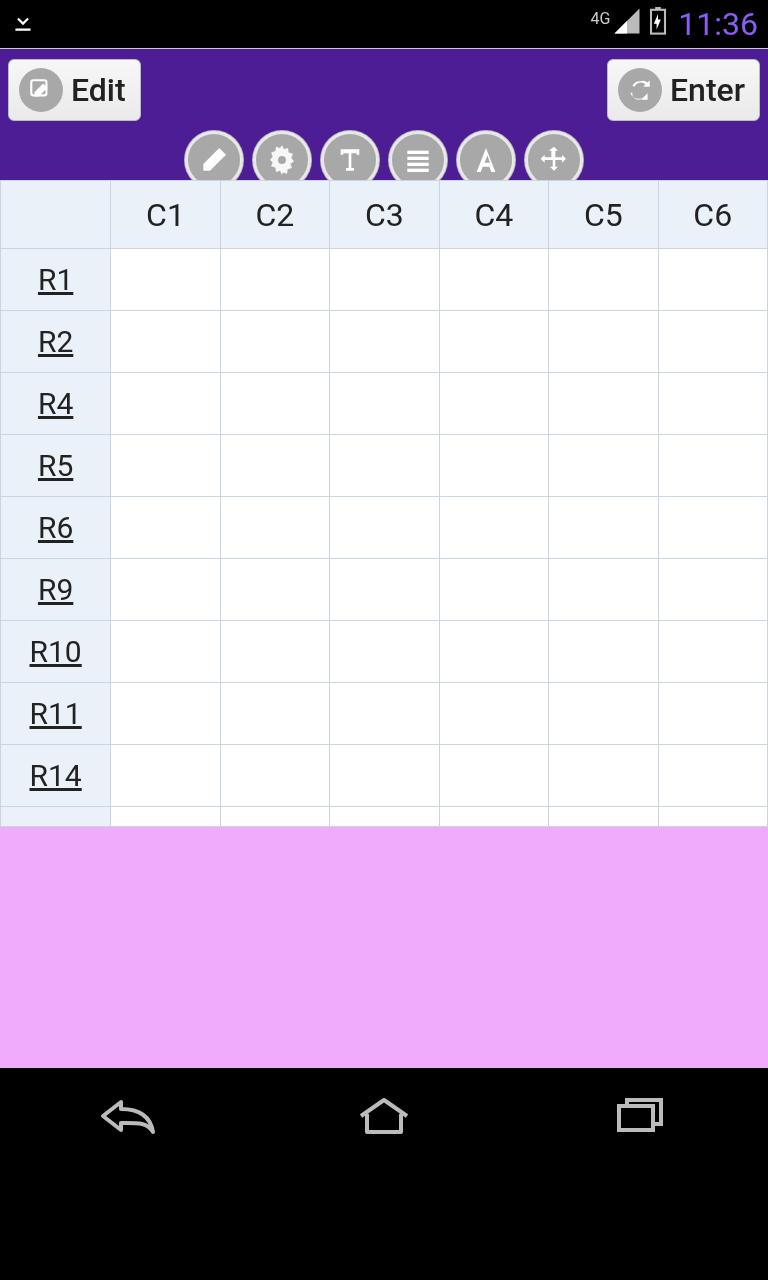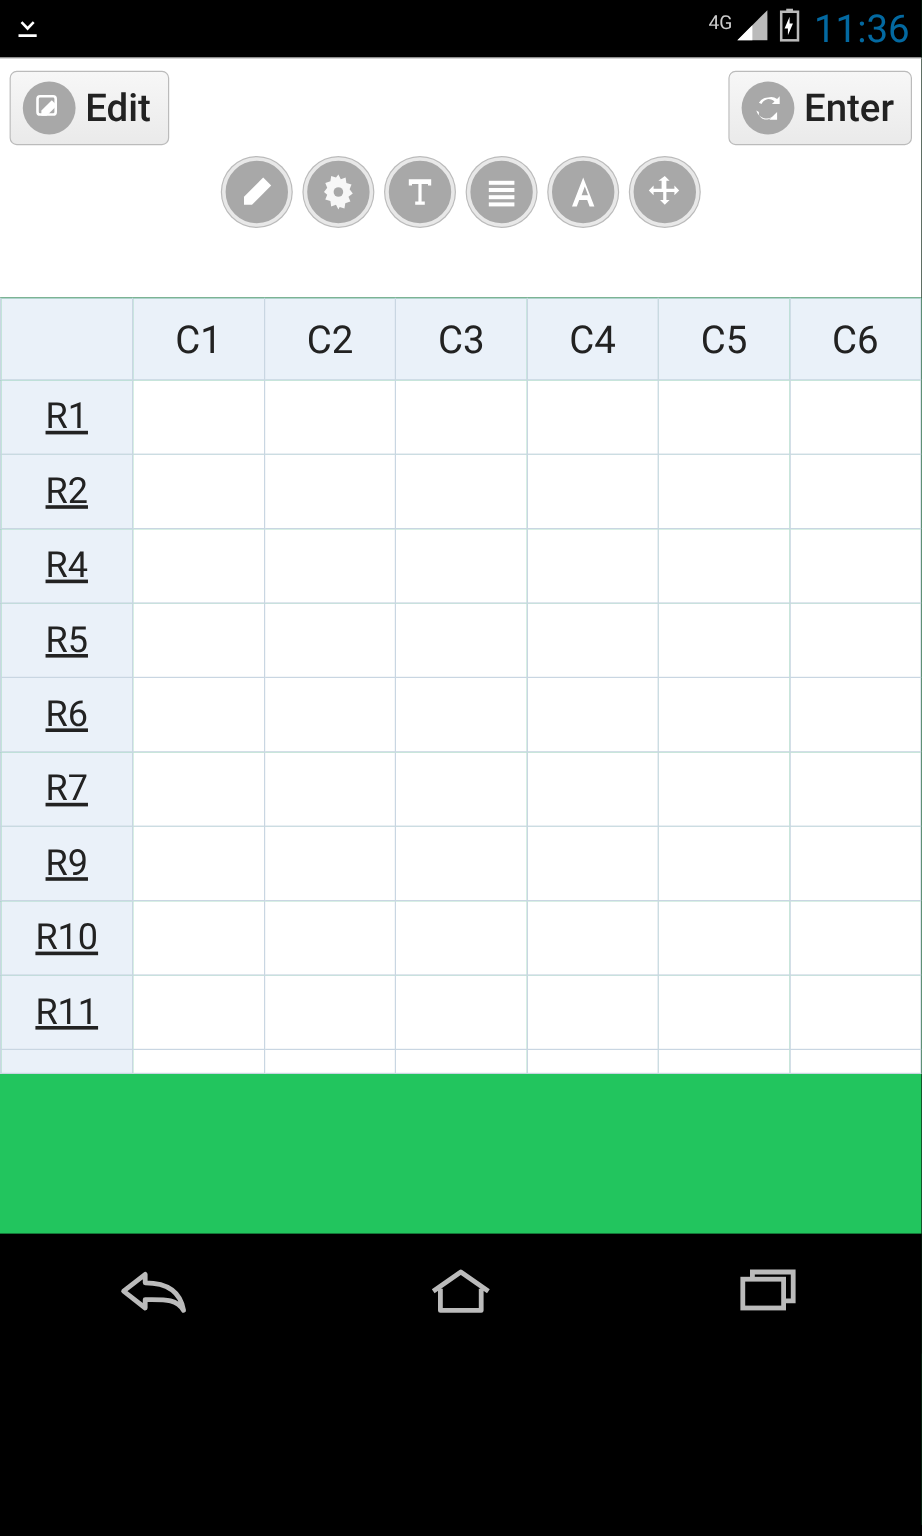--- a/index.html
+++ b/index.html
@@ -15,26 +15,26 @@
     justify-content: space-between;
     padding: 0 10px;
     font-size: 28px;
   }
   .status-left { display: flex; align-items: center; gap: 8px; }
   .status-right { display: flex; align-items: center; gap: 6px; text-align: right; }
   .download-icon svg { width: 26px; height: 26px; }
   .signal-icon svg { width: 30px; height: 30px; }
   .battery-icon svg { width: 20px; height: 28px; }
   .network-label { font-size: 16px; color: #ccc; margin-right: -4px; position: relative; top: -6px; }
-  .clock { font-size: 32px; color: #0369a1; margin-left: 4px; }
+  .clock { font-size: 32px; color: #8b5cf6; margin-left: 4px; }
 
   
   .app-header {
-    background: #ffffff;
-    height: 200px;
+    background: #4c1d95;
+    height: 132px;
     border-top: 1px solid #ccc;
   }
   .header-top {
     display: flex;
     align-items: center;
     justify-content: space-between;
     padding: 10px 8px 6px 8px;
   }
   .hdr-btn {
     display: flex;
@@ -72,22 +72,22 @@
     border-radius: 50%;
     background: #a8a8a8;
     border: 3px solid #e8e8e8;
     box-shadow: 0 0 0 1px #bbb;
     display: flex; align-items: center; justify-content: center;
   }
   .tool-btn svg { width: 32px; height: 32px; }
 
   
   .sheet-area {
-    background: #22c55e;
-    height: 780px;
+    background: #f0abfc;
+    height: 888px;
     position: relative;
     overflow: hidden;
   }
   table.grid {
     border-collapse: collapse;
     table-layout: fixed;
   }
   table.grid th, table.grid td {
     border: 1px solid #c9d6e2;
     font-size: 30px;
@@ -265,48 +265,48 @@
         <tr>
           <td class="rowh">R6</td>
           <td class="cell"></td>
           <td class="cell"></td>
           <td class="cell"></td>
           <td class="cell"></td>
           <td class="cell"></td>
           <td class="cell"></td>
         </tr>
         <tr>
-          <td class="rowh">R7</td>
-          <td class="cell"></td>
-          <td class="cell"></td>
-          <td class="cell"></td>
-          <td class="cell"></td>
-          <td class="cell"></td>
-          <td class="cell"></td>
-        </tr>
-        <tr>
           <td class="rowh">R9</td>
           <td class="cell"></td>
           <td class="cell"></td>
           <td class="cell"></td>
           <td class="cell"></td>
           <td class="cell"></td>
           <td class="cell"></td>
         </tr>
         <tr>
           <td class="rowh">R10</td>
           <td class="cell"></td>
           <td class="cell"></td>
           <td class="cell"></td>
           <td class="cell"></td>
           <td class="cell"></td>
           <td class="cell"></td>
         </tr>
         <tr>
           <td class="rowh">R11</td>
+          <td class="cell"></td>
+          <td class="cell"></td>
+          <td class="cell"></td>
+          <td class="cell"></td>
+          <td class="cell"></td>
+          <td class="cell"></td>
+        </tr>
+        <tr>
+          <td class="rowh">R14</td>
           <td class="cell"></td>
           <td class="cell"></td>
           <td class="cell"></td>
           <td class="cell"></td>
           <td class="cell"></td>
           <td class="cell"></td>
         </tr>
         <tr class="partial-row">
           <td class="rowh"></td>
           <td class="cell"></td>

